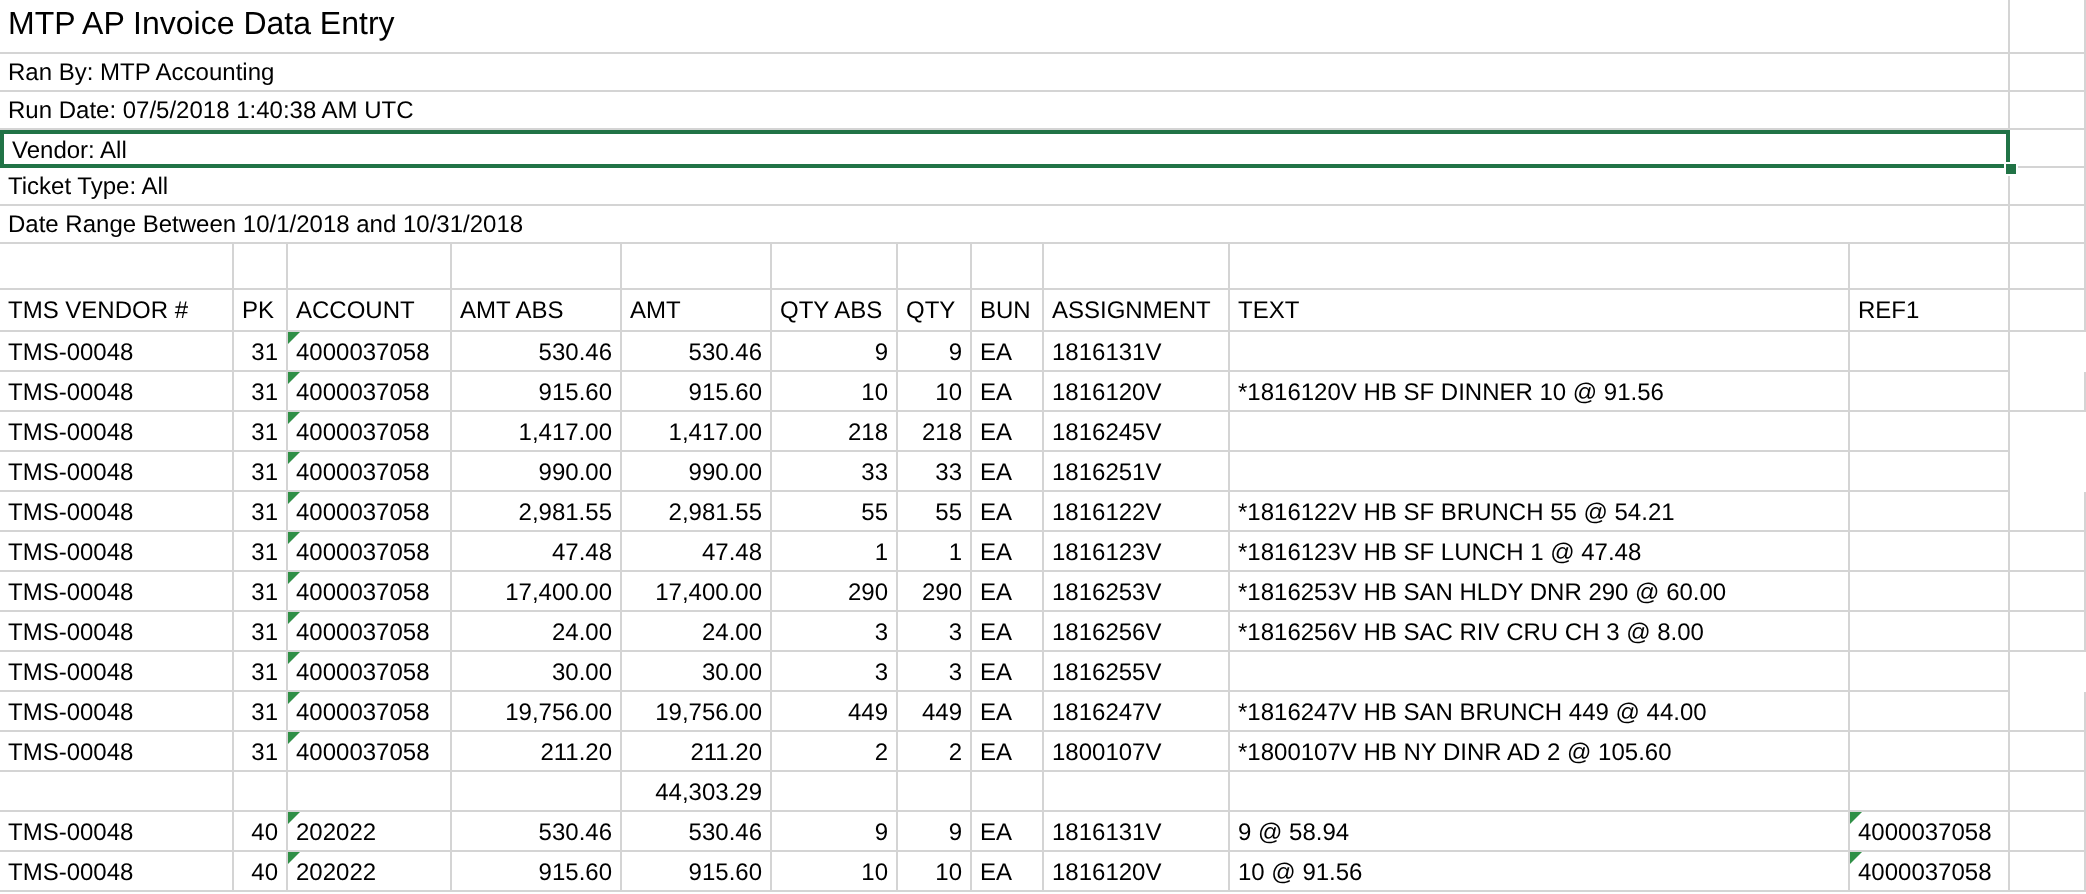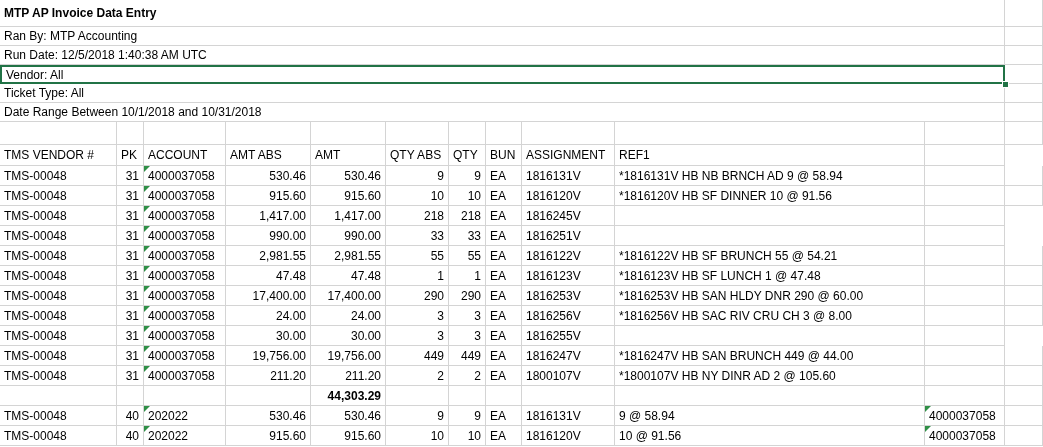--- a/index.html
+++ b/index.html
@@ -28,24 +28,24 @@
     border-right:1px solid var(--gridline);
     border-bottom:1px solid var(--gridline);
     font-size:12px;line-height:1;
     padding:0 4px;
     display:flex;align-items:center;
     white-space:nowrap;overflow:hidden;
     position:relative;
     background:#fff;
   }
   .full{grid-column:1 / span 11}
-  .titlecell{font-size:12px;font-weight:bold}
+  .titlecell{font-size:16px;font-weight:normal}
   .hcell{font-weight:normal}
   .num{justify-content:flex-end}
-  .bold{font-weight:bold}
+  .bold{font-weight:normal}
   .selected{border:2px solid var(--selection-green)}
   .fill-handle{
     position:absolute;right:34px;bottom:-4px;
     width:7px;height:7px;
     background:var(--selection-green);
     border:1px solid #fff;
     z-index:3;
   }
   .flag::before{
     content:"";position:absolute;top:0;left:0;
@@ -63,21 +63,21 @@
     <div class="cell full titlecell">MTP AP Invoice Data Entry</div>
     <div class="cell"></div>
   </div>
 
   <div class="row info">
     <div class="cell full">Ran By: MTP Accounting</div>
     <div class="cell"></div>
   </div>
 
   <div class="row info">
-    <div class="cell full">Run Date: 12/5/2018 1:40:38 AM UTC</div>
+    <div class="cell full">Run Date: 07/5/2018 1:40:38 AM UTC</div>
     <div class="cell"></div>
   </div>
 
   <div class="row info">
     <div class="cell full selected">Vendor: All</div>
     <div class="cell"></div>
     <span class="fill-handle"></span>
   </div>
 
   <div class="row info">
@@ -108,36 +108,36 @@
   <div class="row head" id="header-row">
       <div class="cell hcell">TMS VENDOR #</div>
       <div class="cell hcell">PK</div>
       <div class="cell hcell">ACCOUNT</div>
       <div class="cell hcell">AMT ABS</div>
       <div class="cell hcell">AMT</div>
       <div class="cell hcell">QTY ABS</div>
       <div class="cell hcell">QTY</div>
       <div class="cell hcell">BUN</div>
       <div class="cell hcell">ASSIGNMENT</div>
+      <div class="cell hcell">TEXT</div>
       <div class="cell hcell">REF1</div>
       <div class="cell hcell"></div>
     </div>
 
   <div id="data-rows">
       <div class="row data">
         <div class="cell">TMS-00048</div>
         <div class="cell num">31</div>
         <div class="cell flag">4000037058</div>
         <div class="cell num">530.46</div>
         <div class="cell num">530.46</div>
         <div class="cell num">9</div>
         <div class="cell num">9</div>
         <div class="cell">EA</div>
         <div class="cell">1816131V</div>
-        <div class="cell">*1816131V HB NB BRNCH AD 9 @ 58.94</div>
         <div class="cell"></div>
         <div class="cell"></div>
       </div>
       <div class="row data">
         <div class="cell">TMS-00048</div>
         <div class="cell num">31</div>
         <div class="cell flag">4000037058</div>
         <div class="cell num">915.60</div>
         <div class="cell num">915.60</div>
         <div class="cell num">10</div>

